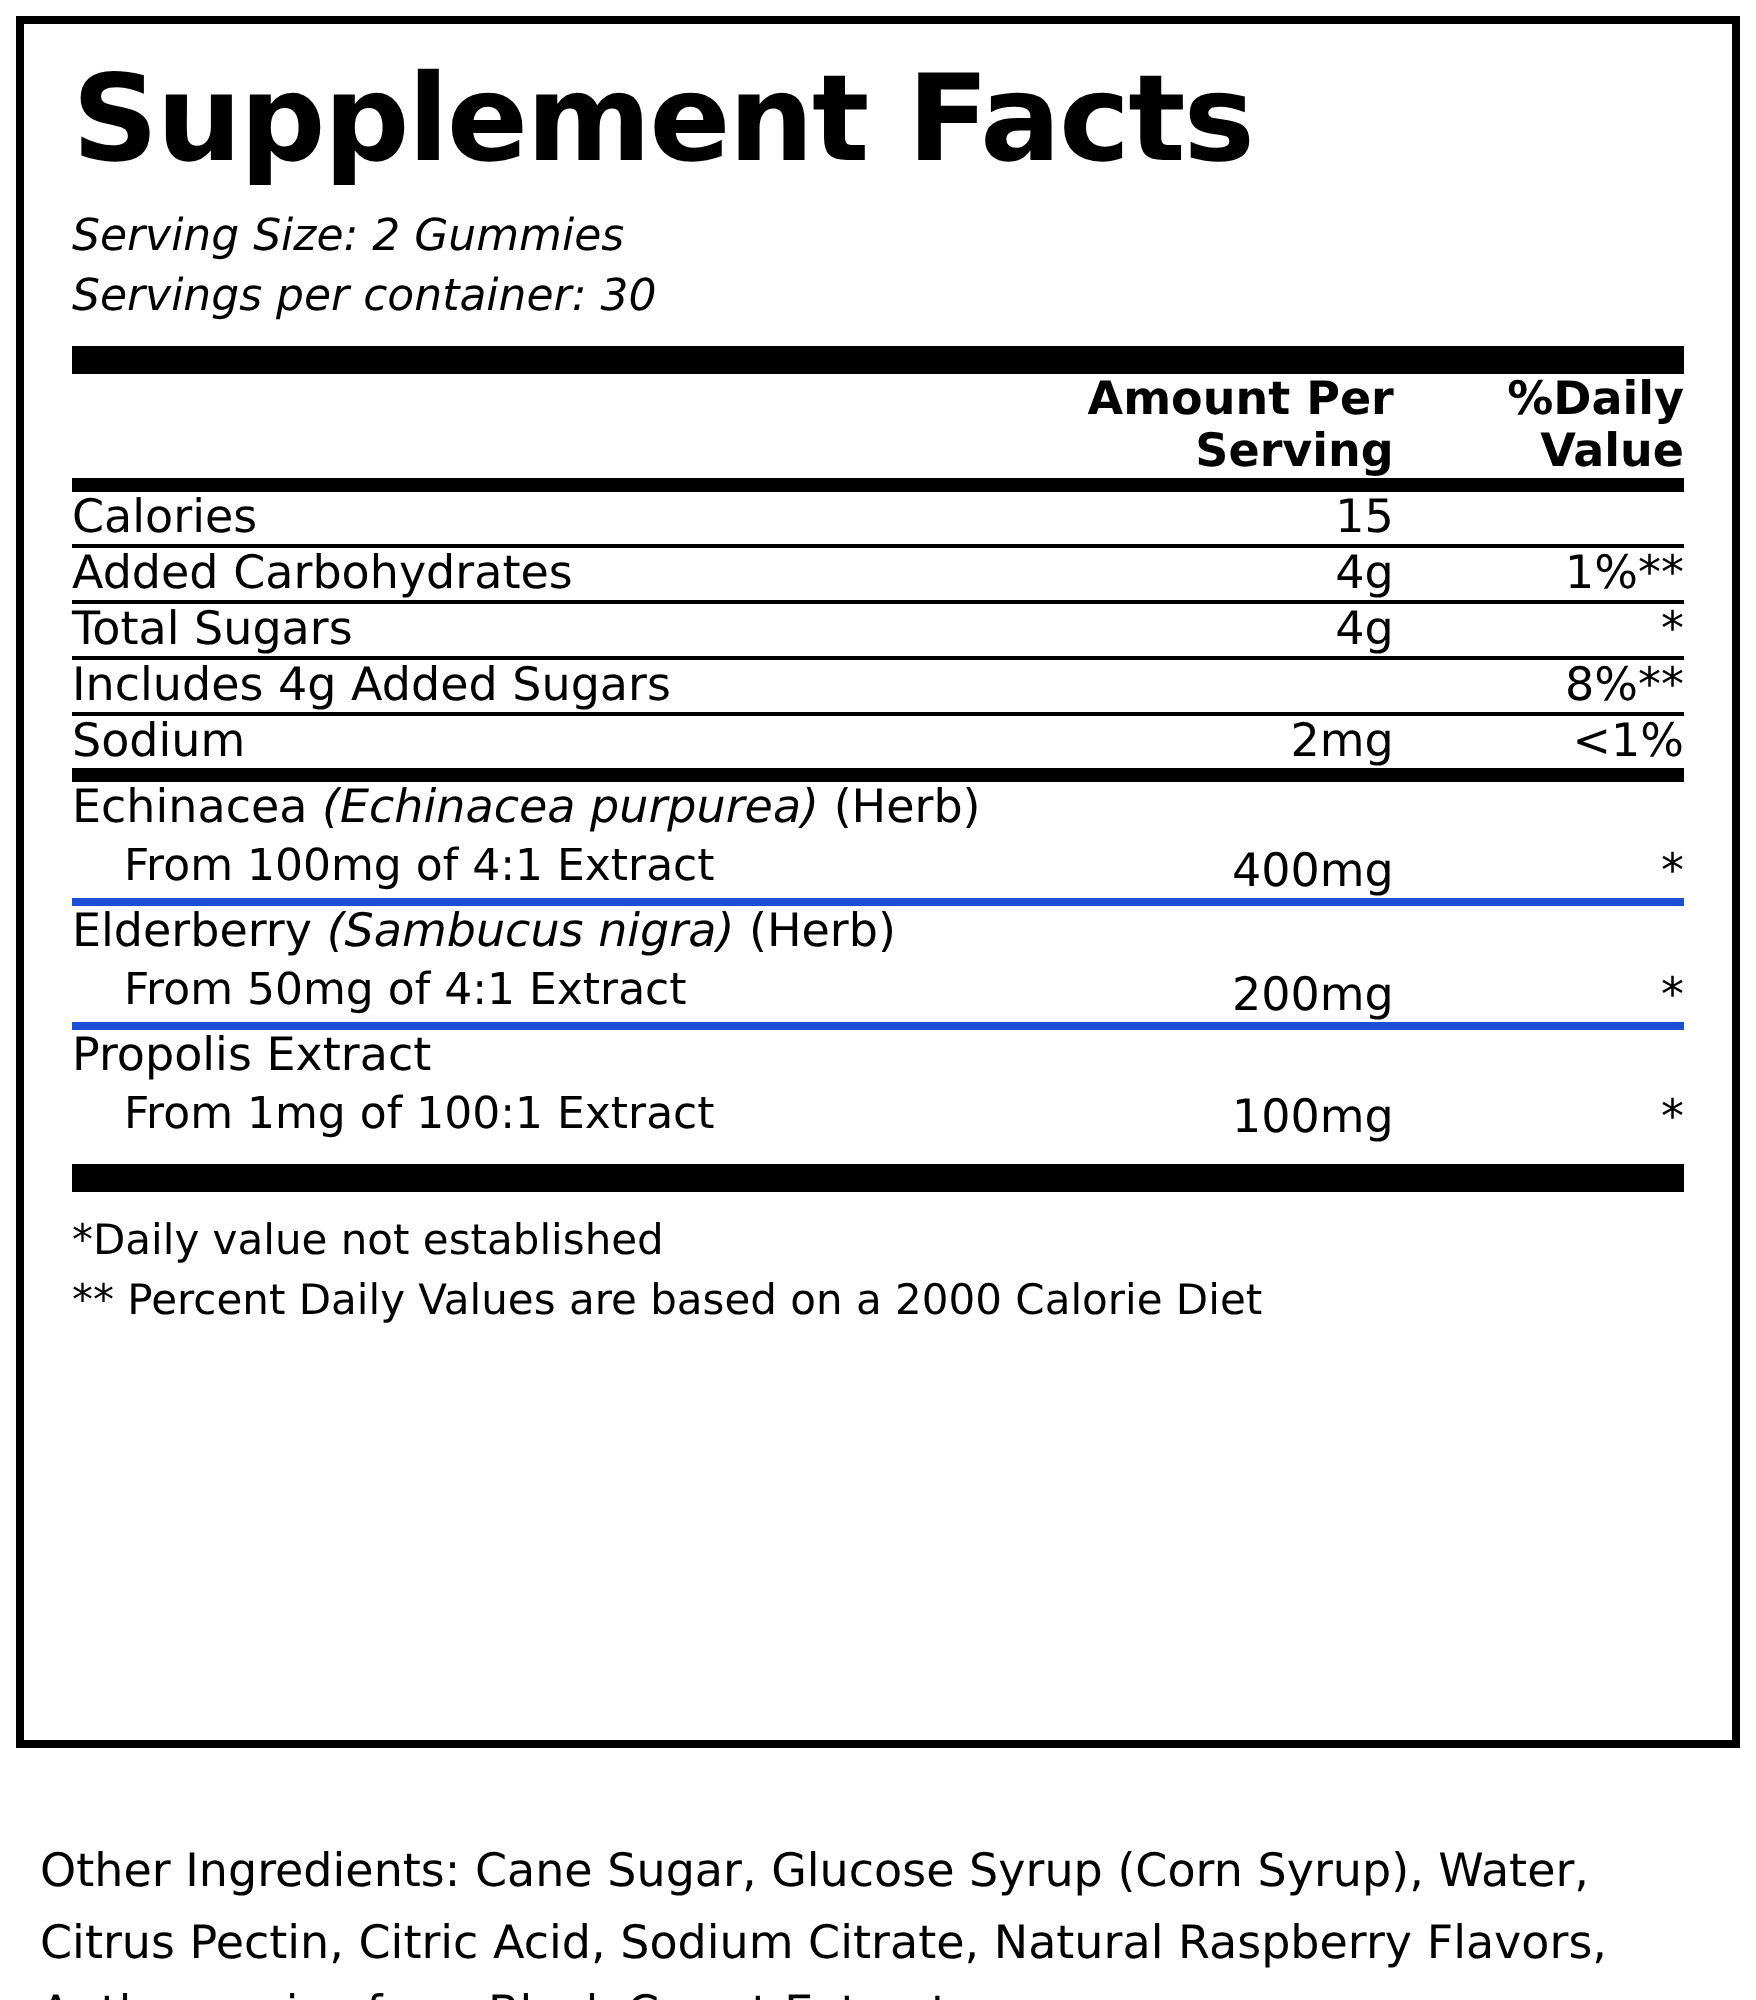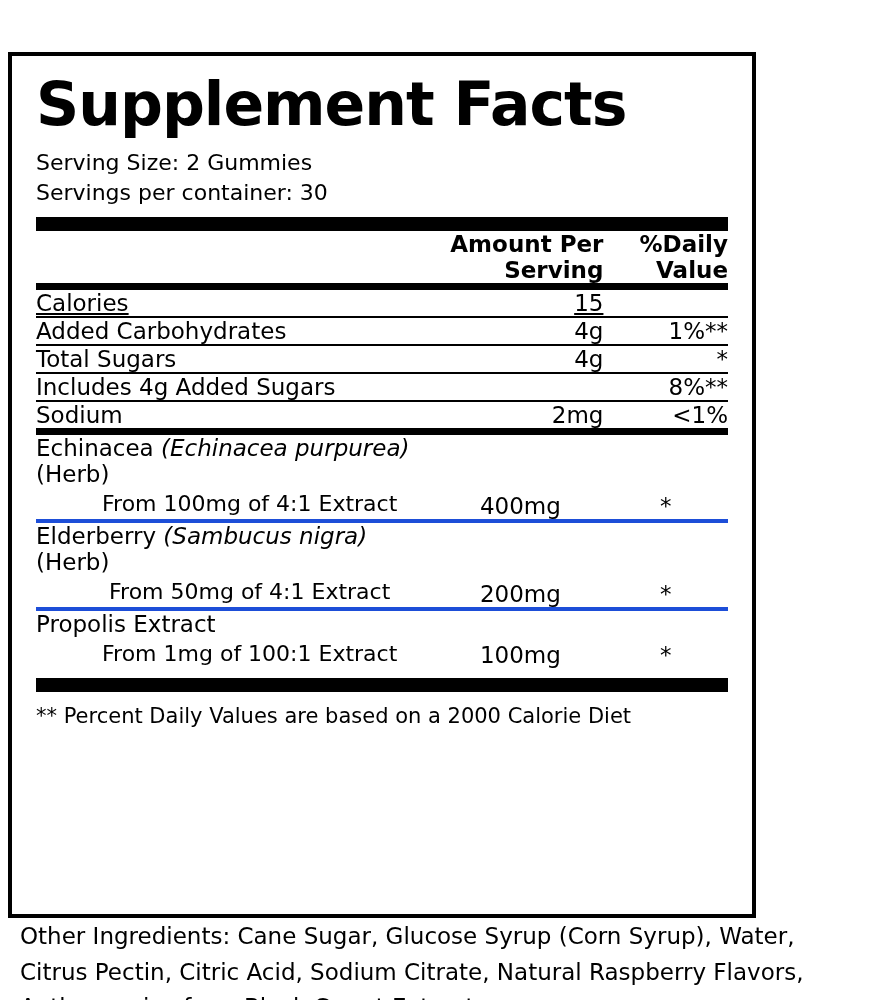--- a/index.html
+++ b/index.html
@@ -17,42 +17,42 @@
   .page {
     position: relative;
     width: 878px;
     height: 1000px;
     box-sizing: border-box;
   }
   .panel {
     position: absolute;
     left: 8px;
     top: 8px;
-    width: 748px;
+    width: 862px;
     height: 866px;
     box-sizing: border-box;
     border: 4px solid #000000;
     background: #ffffff;
     padding: 0 24px;
-    margin-top: 44px;
   }
   .title {
     font-size: 60px;
     font-weight: 700;
     letter-spacing: -1px;
     line-height: 1.0;
     margin: 18px 0 4px 0;
     font-family: "DejaVu Sans", sans-serif;
   }
   .serving-lines {
     margin-top: 14px;
   }
   .serving-line {
     font-size: 22px;
     line-height: 1.35;
+    font-style: italic;
   }
   .rule-thick {
     height: 14px;
     background: #000000;
     margin-top: 10px;
   }
   .rule-med {
     height: 7px;
     background: #000000;
   }
@@ -77,46 +77,44 @@
   }
   .hdr-row th.blank { text-align: left; }
 
   .frow td {
     font-size: 23px;
     padding: 7px 0 7px 0;
     border-top: 2px solid #000000;
   }
   .frow.first td {
     border-top: none;
-    text-decoration: underline;
   }
   .frow td.amt, .frow td.dv {
     text-align: right;
   }
   .frow td.name {
     text-align: left;
   }
   .indent1 { padding-left: 22px; }
   .indent2 { padding-left: 56px; }
 
   .herb-row td {
     font-size: 23px;
     padding: 7px 0 6px 0;
     border-top: 4px solid #1d4ed8;
     vertical-align: top;
   }
   .herb-row.first td { border-top: none; }
-  .herb-row td.amt, .herb-row td.dv { text-align: center; }
+  .herb-row td.amt, .herb-row td.dv { text-align: right; }
   .herb-sub {
     display: block;
     padding-left: 26px;
     font-size: 22px;
     line-height: 1.35;
     margin-top: 2px;
-    text-align: center;
   }
   .ital { font-style: italic; }
 
   .footnotes {
     margin-top: 10px;
   }
   .footnote {
     font-size: 21px;
     line-height: 1.4;
   }
@@ -229,20 +227,21 @@
         </td>
         <td class="amt">100mg</td>
         <td class="dv">*</td>
       </tr>
     </tbody>
       </table>
 
     <div class="rule-thick"></div>
 
     <div class="footnotes">
+      <div class="footnote">*Daily value not established</div>
       <div class="footnote">** Percent Daily Values are based on a 2000 Calorie Diet</div>
     </div>
 
   </div>
 
   <div class="other">Other Ingredients: Cane Sugar, Glucose Syrup (Corn Syrup), Water, Citrus Pectin, Citric Acid, Sodium Citrate, Natural Raspberry Flavors, Anthocyanins from Black Carrot Extract.</div>
 
 </div>
 
 </body></html>

